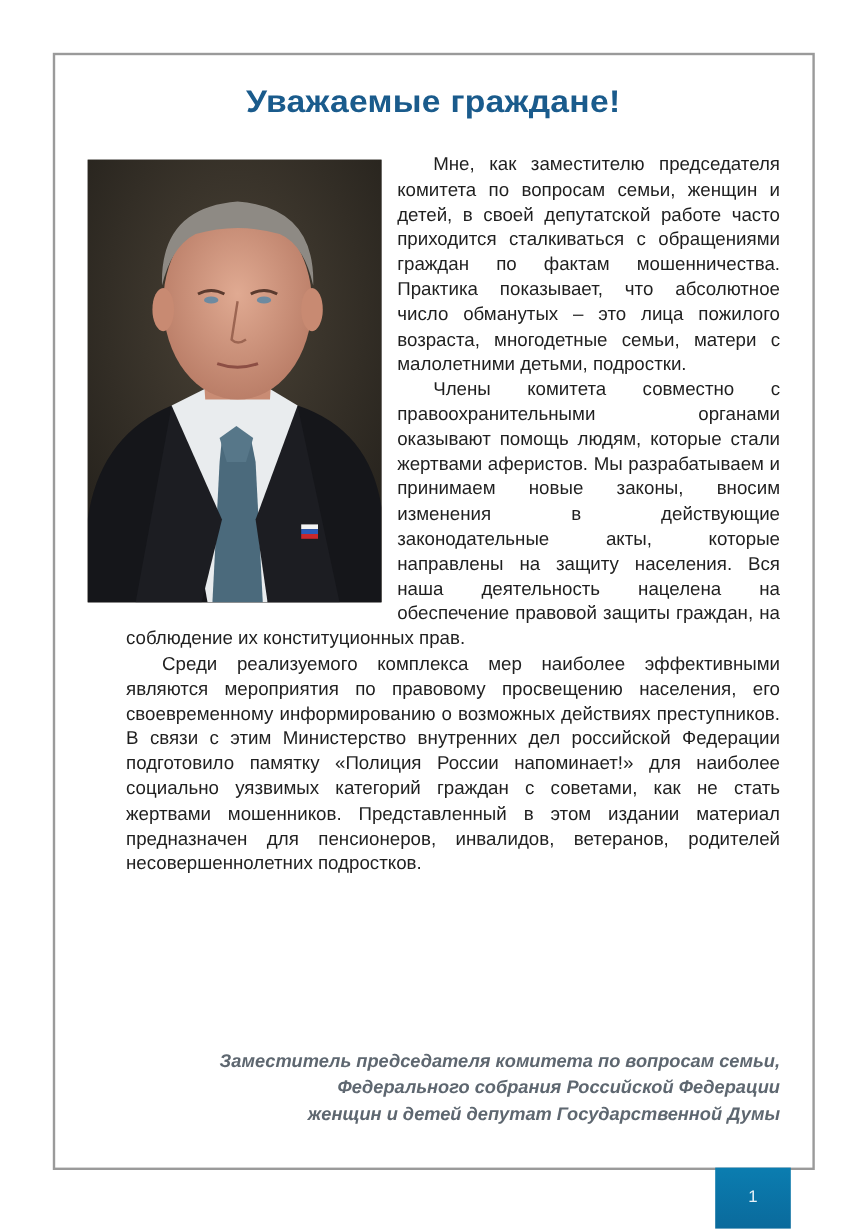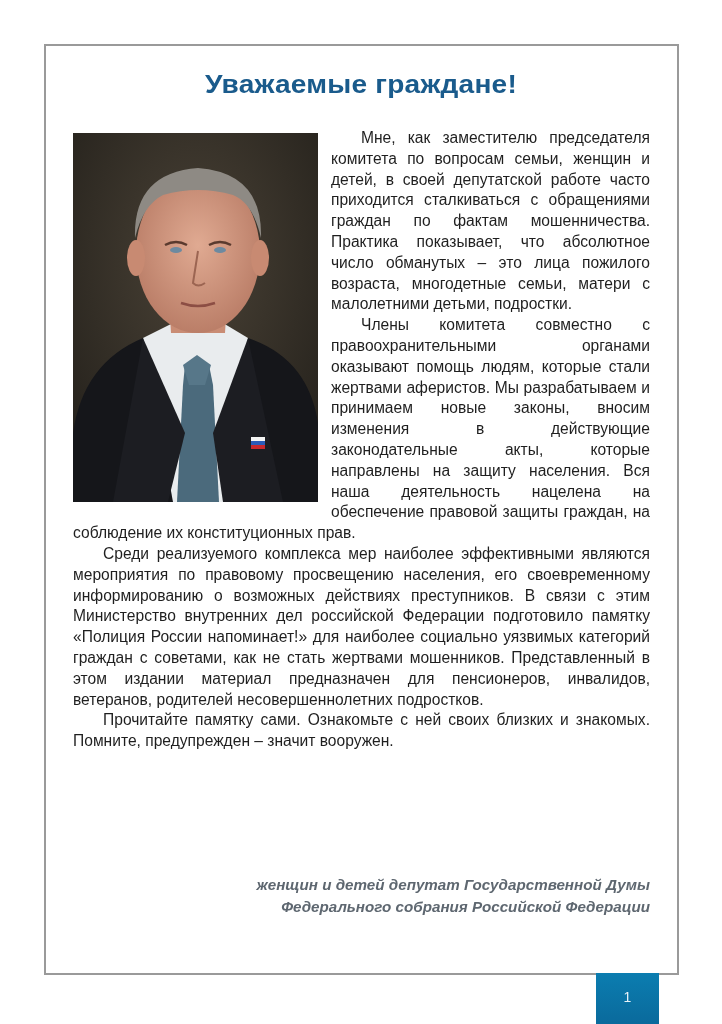--- a/index.html
+++ b/index.html
@@ -8,21 +8,21 @@
   .frame { position: absolute; left: 44px; top: 44px; width: 631px; height: 927px;
            border: 2px solid #9a9a9a; box-sizing: content-box; }
   .title { position: absolute; left: 0; top: 69px; width: 722px; text-align: center;
            font-size: 26px; font-weight: bold; color: #1a5b8c; letter-spacing: 0.2px;
            transform: scaleX(1.08); transform-origin: center; }
   .photo { position: absolute; left: 73px; top: 133px; width: 245px; height: 369px;
            overflow: hidden; background: #2a2722; }
   .body-text { position: absolute; left: 73px; top: 128px; width: 577px;
                font-size: 15.6px; line-height: 20.8px; text-align: justify; }
   .float-spacer { float: left; width: 258px; height: 384px; }
-  .body-text p { margin: 0; text-indent: 30px; }
+  .body-text p { margin: 0; text-indent: 30px; padding-left: 32px; }
   .signature { position: absolute; right: 72px; top: 874px; text-align: right;
                font-style: italic; font-weight: bold; color: #5e6770;
                font-size: 15.2px; line-height: 22px; }
   .signature div { white-space: nowrap; }
   .page-num { position: absolute; left: 596px; top: 973px; width: 63px; height: 51px;
               background: linear-gradient(#0b7db0, #0a6a9c); color: #e8f2f8;
               font-size: 14px; text-align: center; line-height: 48px; }
 </style>
 </head>
 <body>
@@ -76,21 +76,21 @@
     <path d="M125 118 L120 150 Q125 155 132 150" stroke="#9c6552" stroke-width="2" fill="none"></path>
     <path d="M108 170 Q125 176 142 170" stroke="#8c4e44" stroke-width="2.5" fill="none"></path>
   </svg>
 </div>
 
 <div class="body-text">
   <div class="float-spacer"></div>
   <p>Мне, как заместителю председателя комитета по вопросам семьи, женщин и детей, в своей депутатской работе часто приходится сталкиваться с обращениями граждан по фактам мошенничества. Практика показывает, что абсолютное число обманутых – это лица пожилого возраста, многодетные семьи, матери с малолетними детьми, подростки.</p>
   <p>Члены комитета совместно с правоохранительными органами оказывают помощь людям, которые стали жертвами аферистов. Мы разрабатываем и принимаем новые законы, вносим изменения в действующие законодательные акты, которые направлены на защиту населения. Вся наша деятельность нацелена на обеспечение правовой защиты граждан, на соблюдение их конституционных прав.</p>
   <p>Среди реализуемого комплекса мер наиболее эффективными являются мероприятия по правовому просвещению населения, его своевременному информированию о возможных действиях преступников. В связи с этим Министерство внутренних дел российской Федерации подготовило памятку «Полиция России напоминает!» для наиболее социально уязвимых категорий граждан с советами, как не стать жертвами мошенников. Представленный в этом издании материал предназначен для пенсионеров, инвалидов, ветеранов, родителей несовершеннолетних подростков.</p>
-  <p>Прочитайте памятку сами. Ознакомьте с ней своих близких и знакомых. Помните, предупрежден – значит вооружен.</p>
 </div>
 
 <div class="signature">
+  <div>Заместитель председателя комитета по вопросам семьи,</div>
+  <div>Федерального собрания Российской Федерации</div>
   <div>женщин и детей депутат Государственной Думы</div>
-  <div>Федерального собрания Российской Федерации</div>
 </div>
 
 <div class="page-num">1</div>
 
 </body></html>

